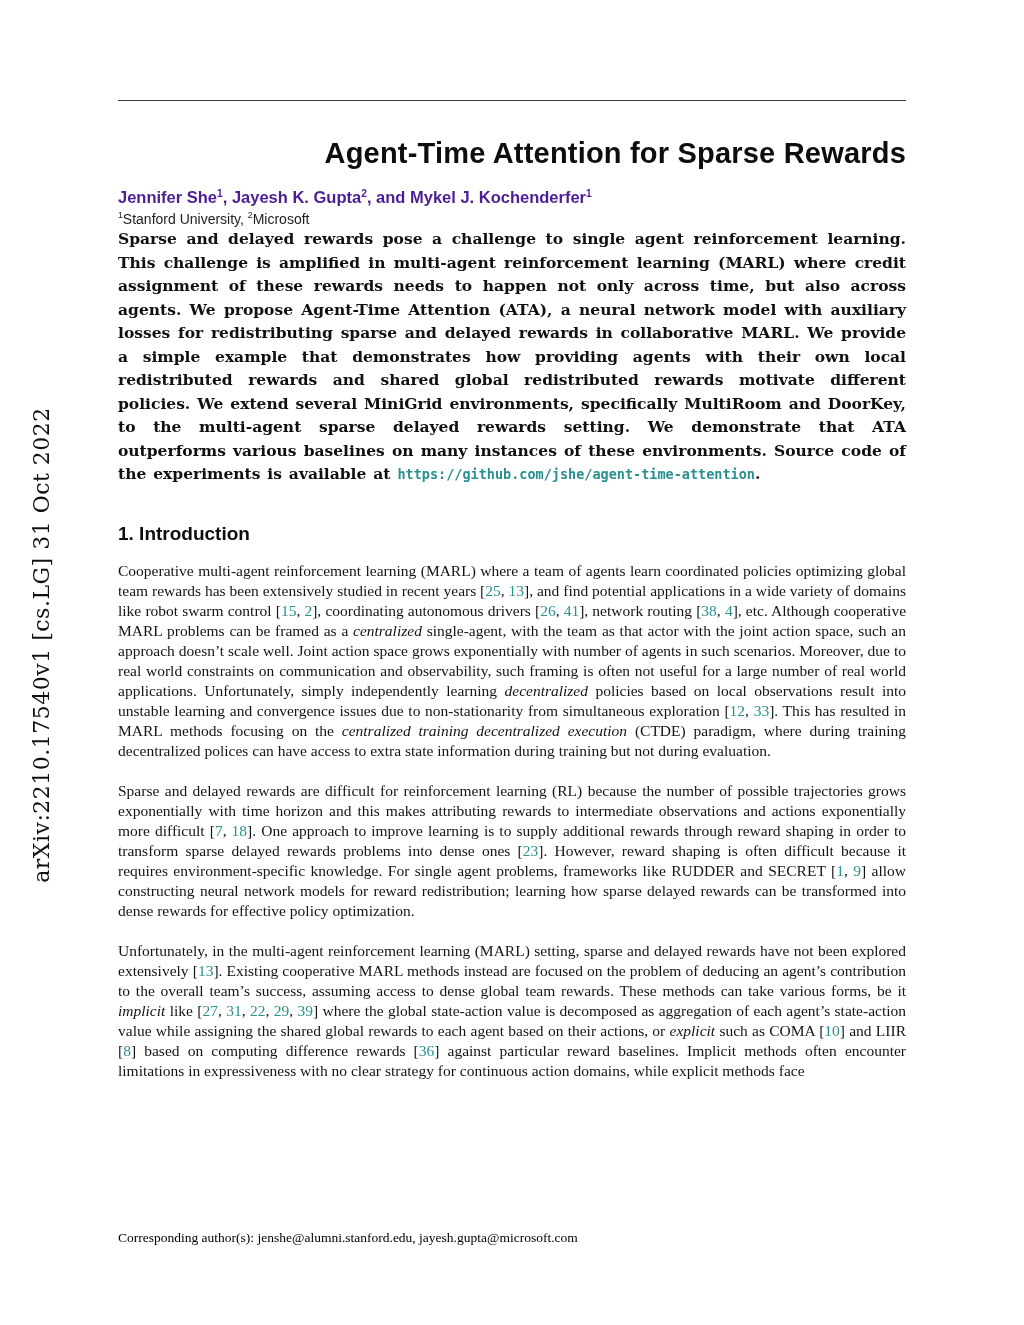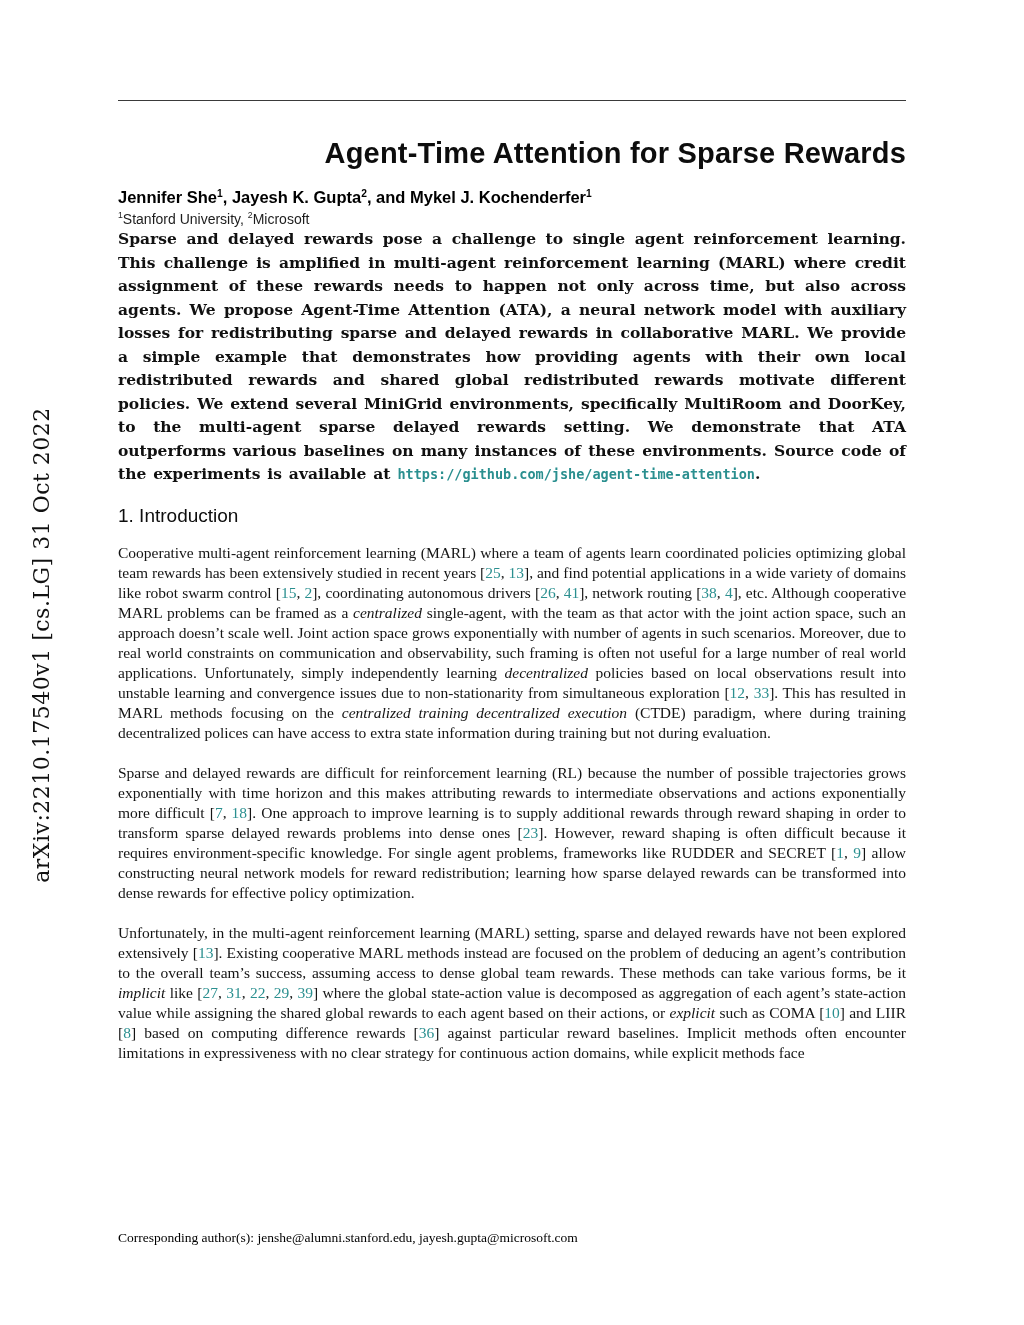--- a/index.html
+++ b/index.html
@@ -19,32 +19,32 @@
     border:none;border-top:1.4px solid #3a3a3a;margin:0;
   }
   .content{position:absolute;left:118px;top:0;width:788px;}
   .title{
     margin:134px 0 0 0;font-family:"Liberation Sans",sans-serif;font-weight:700;
     font-size:29px;line-height:39px;color:#0d0d0d;letter-spacing:0.2px;
   }
   .title-line{display:block;text-align:right;}
   .authors{
     margin-top:15px;font-family:"Liberation Sans",sans-serif;font-weight:700;
-    font-size:16.5px;color:#000000;
+    font-size:16.5px;color:#4c1d95;
   }
   .affiliations{
     margin-top:4px;font-family:"Liberation Sans",sans-serif;font-size:14px;color:#1c1c1c;
   }
   .abstract{
     font-family:"DejaVu Serif",serif;font-weight:700;
     font-size:15.5px;line-height:23.5px;text-align:justify;color:#101010;
     word-spacing:1.5px;
   }
   .section-heading{
-    margin:18px 0 0 0;font-family:"Liberation Sans",sans-serif;font-weight:400;
+    margin:36px 0 0 0;font-family:"Liberation Sans",sans-serif;font-weight:700;
     font-size:19px;color:#0d0d0d;
   }
   .para{
     margin-top:16px;font-family:"Liberation Serif",serif;font-size:15.5px;
     line-height:20px;text-align:justify;color:var(--text);
   }
   .para + .para{margin-top:20px;}
   .cite{color:var(--link);cursor:pointer;}
   .url{color:var(--link);font-family:"DejaVu Sans Mono",monospace;font-size:13.5px;cursor:pointer;}
   .it{font-style:italic;}

